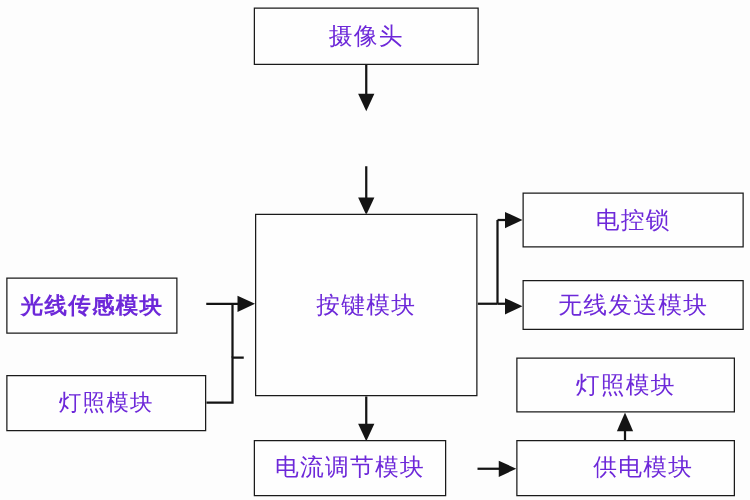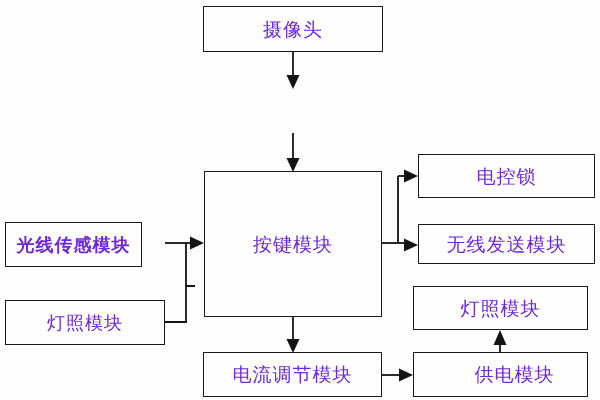--- a/index.html
+++ b/index.html
@@ -35,21 +35,21 @@
   
   #box-camera        { left: 203px; top: 6px;   width: 180px; height: 46px;  font-size: 19px; }
   #box-image-sensor  { left: 203px; top: 88px;  width: 180px; height: 45px;  font-size: 19px; }
   #box-control       { left: 204px; top: 171px; width: 178px; height: 146px; font-size: 19px; }
   #box-light-sensor  { left: 5px;   top: 222px; width: 137px; height: 45px;  font-size: 18px; font-weight: bold; }
   #box-key           { left: 5px;   top: 300px; width: 160px; height: 45px;  font-size: 18px; }
   #box-lock          { left: 418px; top: 154px; width: 177px; height: 44px;  font-size: 19px; }
   #box-wireless      { left: 418px; top: 224px; width: 177px; height: 40px;  font-size: 19px; }
   #box-lighting      { left: 413px; top: 286px; width: 175px; height: 44px;  font-size: 19px; }
   #box-power         { left: 413px; top: 352px; width: 175px; height: 45px;  font-size: 19px; padding-left: 28px; }
-  #box-current       { left: 203px; top: 352px; width: 179px; height: 45px;  font-size: 19px; }
+  #box-current       { left: 203px; top: 352px; width: 154px; height: 45px;  font-size: 19px; }
 
   #wires {
     position: absolute;
     left: 0;
     top: 0;
     width: 600px;
     height: 400px;
     pointer-events: none;
   }
   #wires path, #wires line, #wires polyline {

